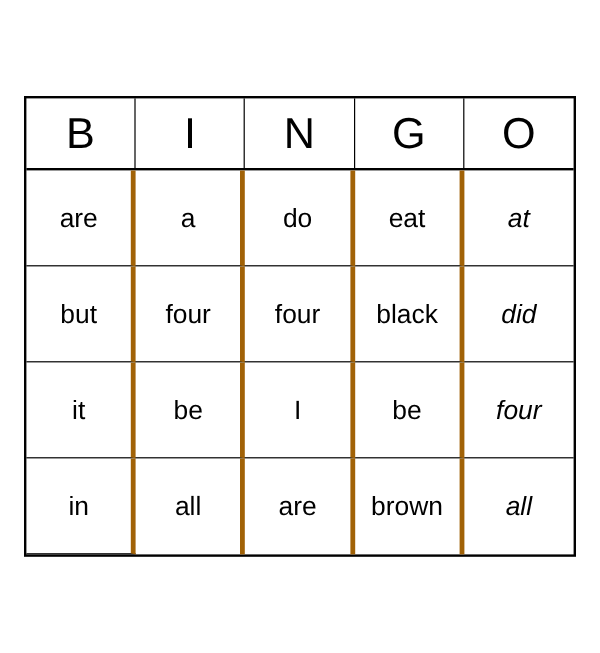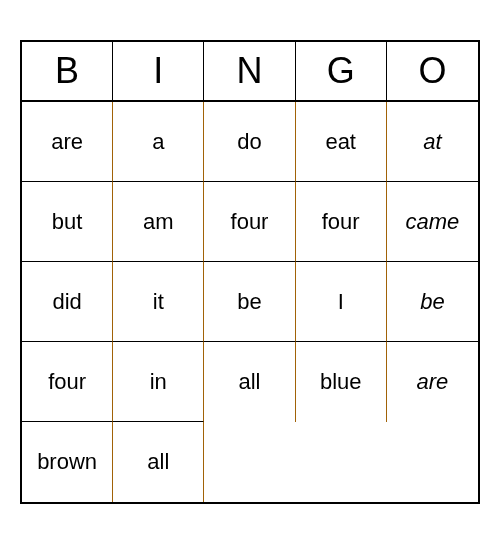--- a/index.html
+++ b/index.html
@@ -43,21 +43,21 @@
 
     .bingo-grid {
       display: grid;
       grid-template-columns: repeat(5, 1fr);
     }
 
     .cell {
       text-align: center;
       font-size: 22px;
       padding: 14px 4px;
-      border-right: 1px solid #a16207;
+      border-right: 4px solid #a16207;
       border-bottom: 1px solid #000;
       min-height: 80px;
       display: flex;
       align-items: center;
       justify-content: center;
     }
 
     .cell:nth-child(5n) {
       border-right: none;
       font-style: italic;
@@ -74,30 +74,28 @@
       <div class="header-cell">G</div>
       <div class="header-cell">O</div>
     </div>
   <div class="bingo-grid">
   <div class="cell">are</div>
       <div class="cell">a</div>
       <div class="cell">do</div>
       <div class="cell">eat</div>
       <div class="cell">at</div>
       <div class="cell">but</div>
-      <div class="cell">am</div>
       <div class="cell">four</div>
       <div class="cell">four</div>
-      <div class="cell">came</div>
+      <div class="cell">black</div>
       <div class="cell">did</div>
       <div class="cell">it</div>
       <div class="cell">be</div>
       <div class="cell">I</div>
       <div class="cell">be</div>
       <div class="cell">four</div>
       <div class="cell">in</div>
       <div class="cell" style="border-bottom: none;">all</div>
-      <div class="cell" style="border-bottom: none;">blue</div>
       <div class="cell" style="border-bottom: none;">are</div>
       <div class="cell" style="border-bottom: none;">brown</div>
       <div class="cell" style="border-bottom: none;">all</div>
     </div>
 </div>
 
 </body></html>

